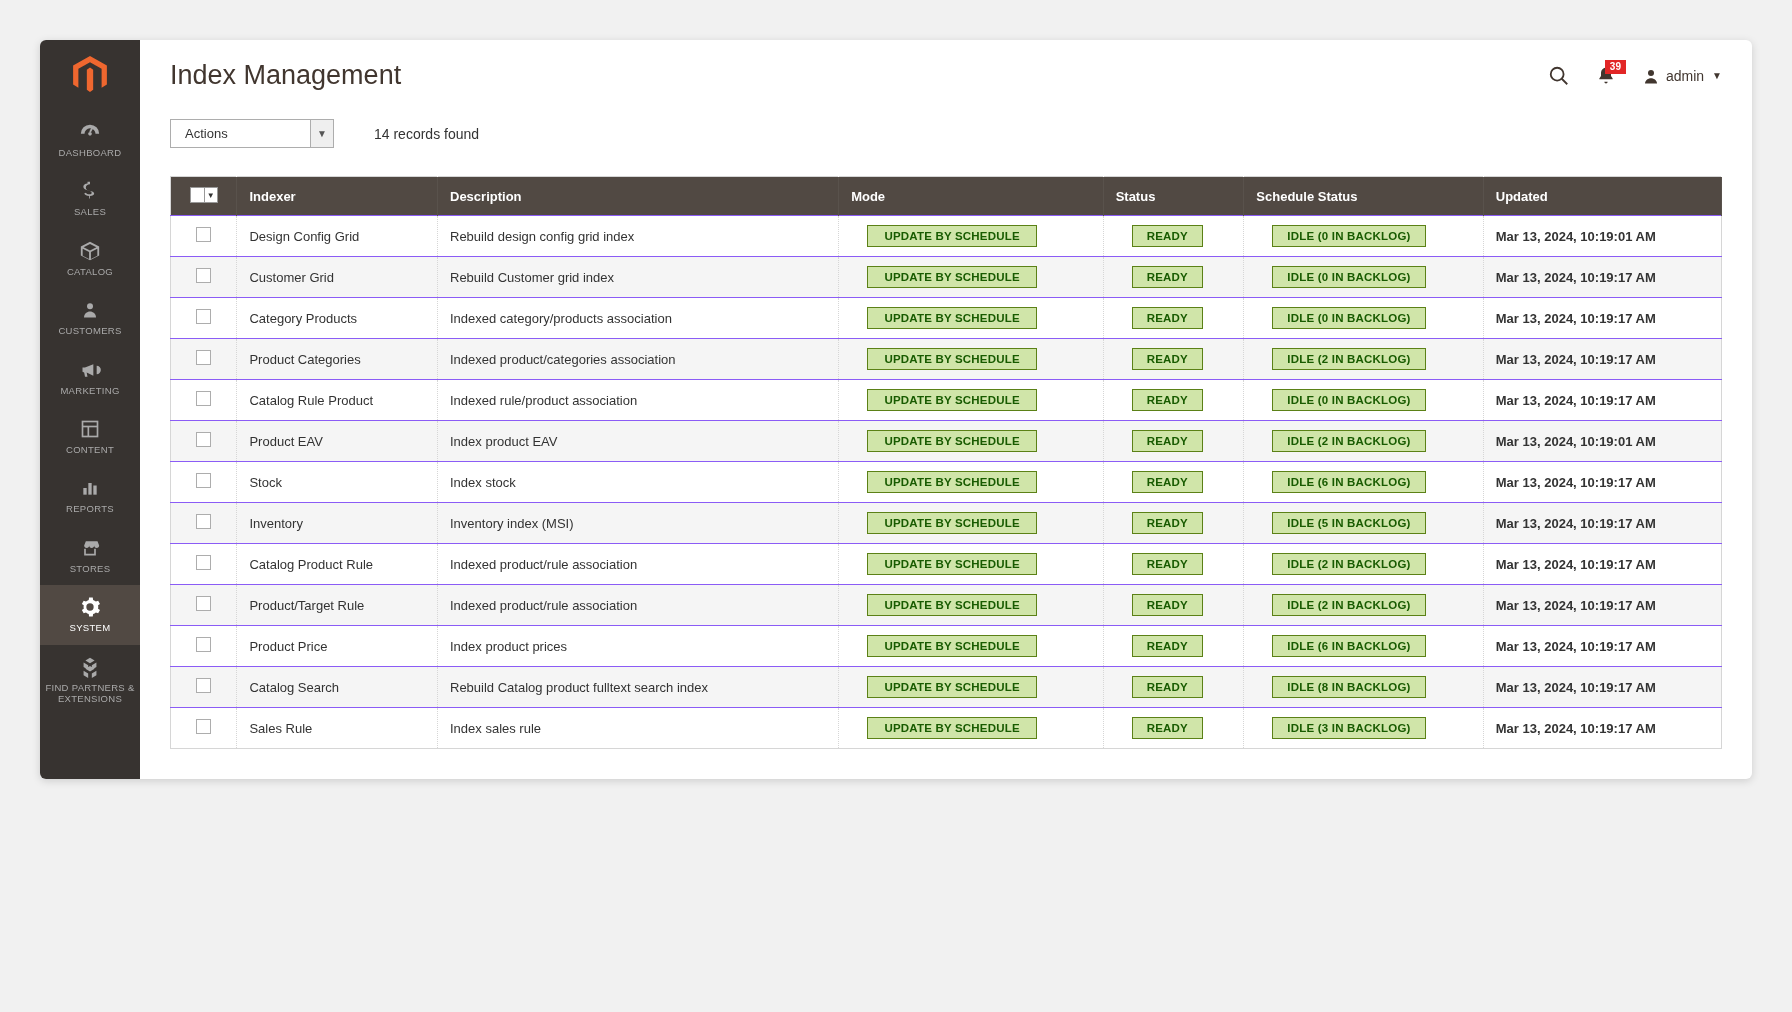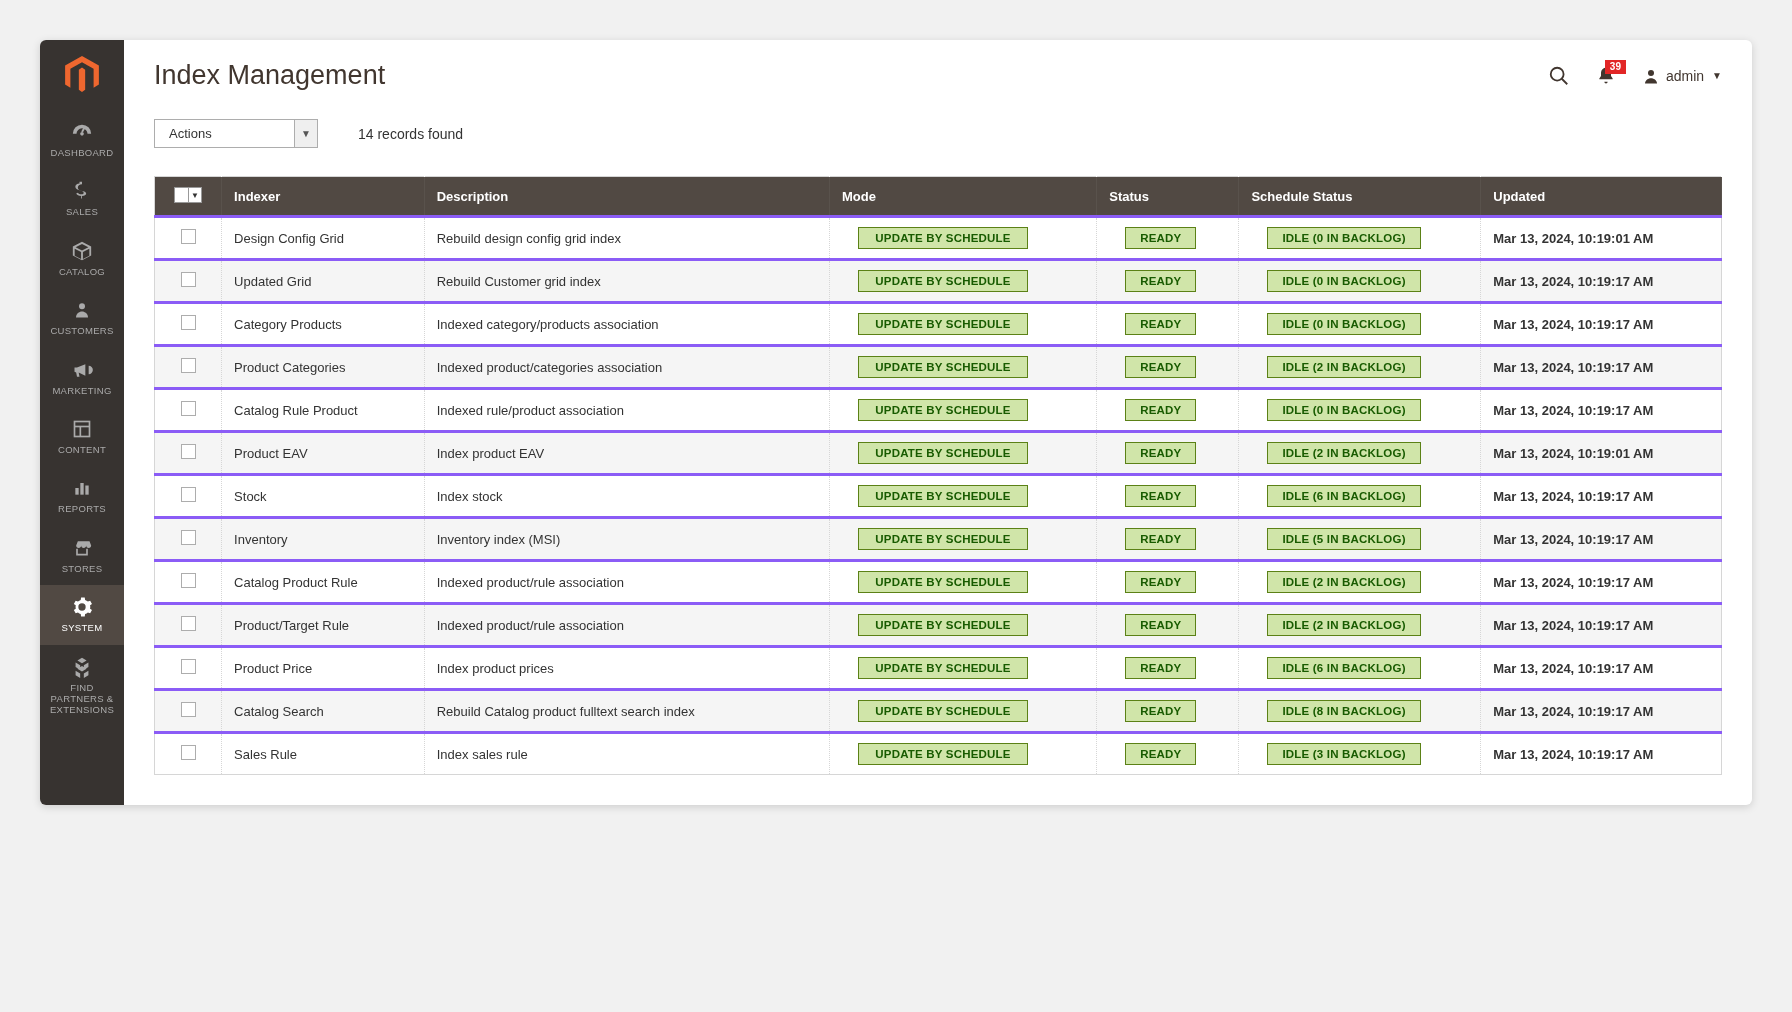--- a/index.html
+++ b/index.html
@@ -1,20 +1,20 @@
 <!DOCTYPE html>
 <html><head>
 <meta charset="utf-8">
 <style>
 * { margin: 0; padding: 0; box-sizing: border-box; }
 body { font-family: -apple-system, BlinkMacSystemFont, "Segoe UI", Helvetica, Arial, sans-serif; background: #f1f1f1; padding: 40px; font-size: 13px; color: #333; }
 .app-window { display: flex; background: #fff; border-radius: 6px; overflow: hidden; box-shadow: 0 2px 8px rgba(0,0,0,0.15); min-height: 700px; }
 
 
-.sidebar { width: 84px; background: #373330; display: flex; flex-direction: column; align-items: stretch; }
+.sidebar { width: 100px; background: #373330; display: flex; flex-direction: column; align-items: stretch; }
 .sidebar-logo { height: 70px; display: flex; align-items: center; justify-content: center; }
 .sidebar-logo svg { width: 34px; height: 38px; }
 .sidebar-item { display: flex; flex-direction: column; align-items: center; justify-content: center; padding: 11px 4px; color: #aaa; cursor: pointer; text-align: center; }
 .sidebar-item.active { background: #514943; color: #fff; }
 .sidebar-item .icon { height: 22px; width: 22px; display: flex; align-items: center; justify-content: center; margin-bottom: 4px; }
 .sidebar-item .label { font-size: 9.5px; letter-spacing: 0.3px; line-height: 1.2; }
 
 
 .main { flex: 1; padding: 20px 30px 30px; }
 .header-row { display: flex; align-items: center; justify-content: space-between; margin-bottom: 28px; }
@@ -31,21 +31,21 @@
 .actions-select .drop { border: 1px solid #adadad; background: #efefef; width: 24px; display: flex; align-items: center; justify-content: center; cursor: pointer; font-size: 10px; color: #555; }
 .records-found { font-size: 14px; color: #333; }
 
 
 table { width: 100%; border-collapse: collapse; border: 1px solid #d6d6d6; }
 thead th { background: #514943; color: #fff; text-align: left; font-weight: 600; font-size: 13px; padding: 10px 12px; border-right: 1px solid rgba(255,255,255,0.05); }
 thead th.check-col { width: 48px; text-align: center; }
 .hdr-check { display: inline-flex; align-items: center; background: #fff; border: 1px solid #999; }
 .hdr-check .box { width: 14px; height: 14px; border-right: 1px solid #999; }
 .hdr-check .ar { width: 12px; height: 14px; display: flex; align-items: center; justify-content: center; font-size: 8px; color: #333; }
-tbody tr { border-top: 3px solid #8b5cf6; }
+tbody tr { border-top: 1px solid #8b5cf6; }
 tbody tr:nth-child(even) { background: #f5f5f5; }
 tbody td { padding: 9px 12px; font-size: 13px; vertical-align: middle; border-right: 1px dotted #d6d6d6; }
 tbody td:last-child { border-right: none; }
 td.check-col { text-align: center; }
 .row-check { width: 15px; height: 15px; border: 1px solid #adadad; background: #fff; display: inline-block; cursor: pointer; }
 .badge { display: inline-block; border: 1px solid #5b8116; background: #d0e5a9; color: #185b00; font-weight: 700; font-size: 11.5px; padding: 4px 14px; text-align: center; letter-spacing: 0.2px; margin-left: 16px; }
 .badge.mode { min-width: 170px; }
 .badge.status { min-width: 54px; }
 .badge.schedule { min-width: 150px; }
 
@@ -216,21 +216,21 @@
             <td class="check-col"><span class="row-check"></span></td>
             <td>Design Config Grid</td>
             <td>Rebuild design config grid index</td>
             <td><span class="badge mode">UPDATE BY SCHEDULE</span></td>
             <td><span class="badge status">READY</span></td>
             <td><span class="badge schedule">IDLE (0 IN BACKLOG)</span></td>
             <td class="updated">Mar 13, 2024, 10:19:01 AM</td>
           </tr>
           <tr>
             <td class="check-col"><span class="row-check"></span></td>
-            <td>Updated Grid</td>
+            <td>Customer Grid</td>
             <td>Rebuild Customer grid index</td>
             <td><span class="badge mode">UPDATE BY SCHEDULE</span></td>
             <td><span class="badge status">READY</span></td>
             <td><span class="badge schedule">IDLE (0 IN BACKLOG)</span></td>
             <td class="updated">Mar 13, 2024, 10:19:17 AM</td>
           </tr>
           <tr>
             <td class="check-col"><span class="row-check"></span></td>
             <td>Category Products</td>
             <td>Indexed category/products association</td>

